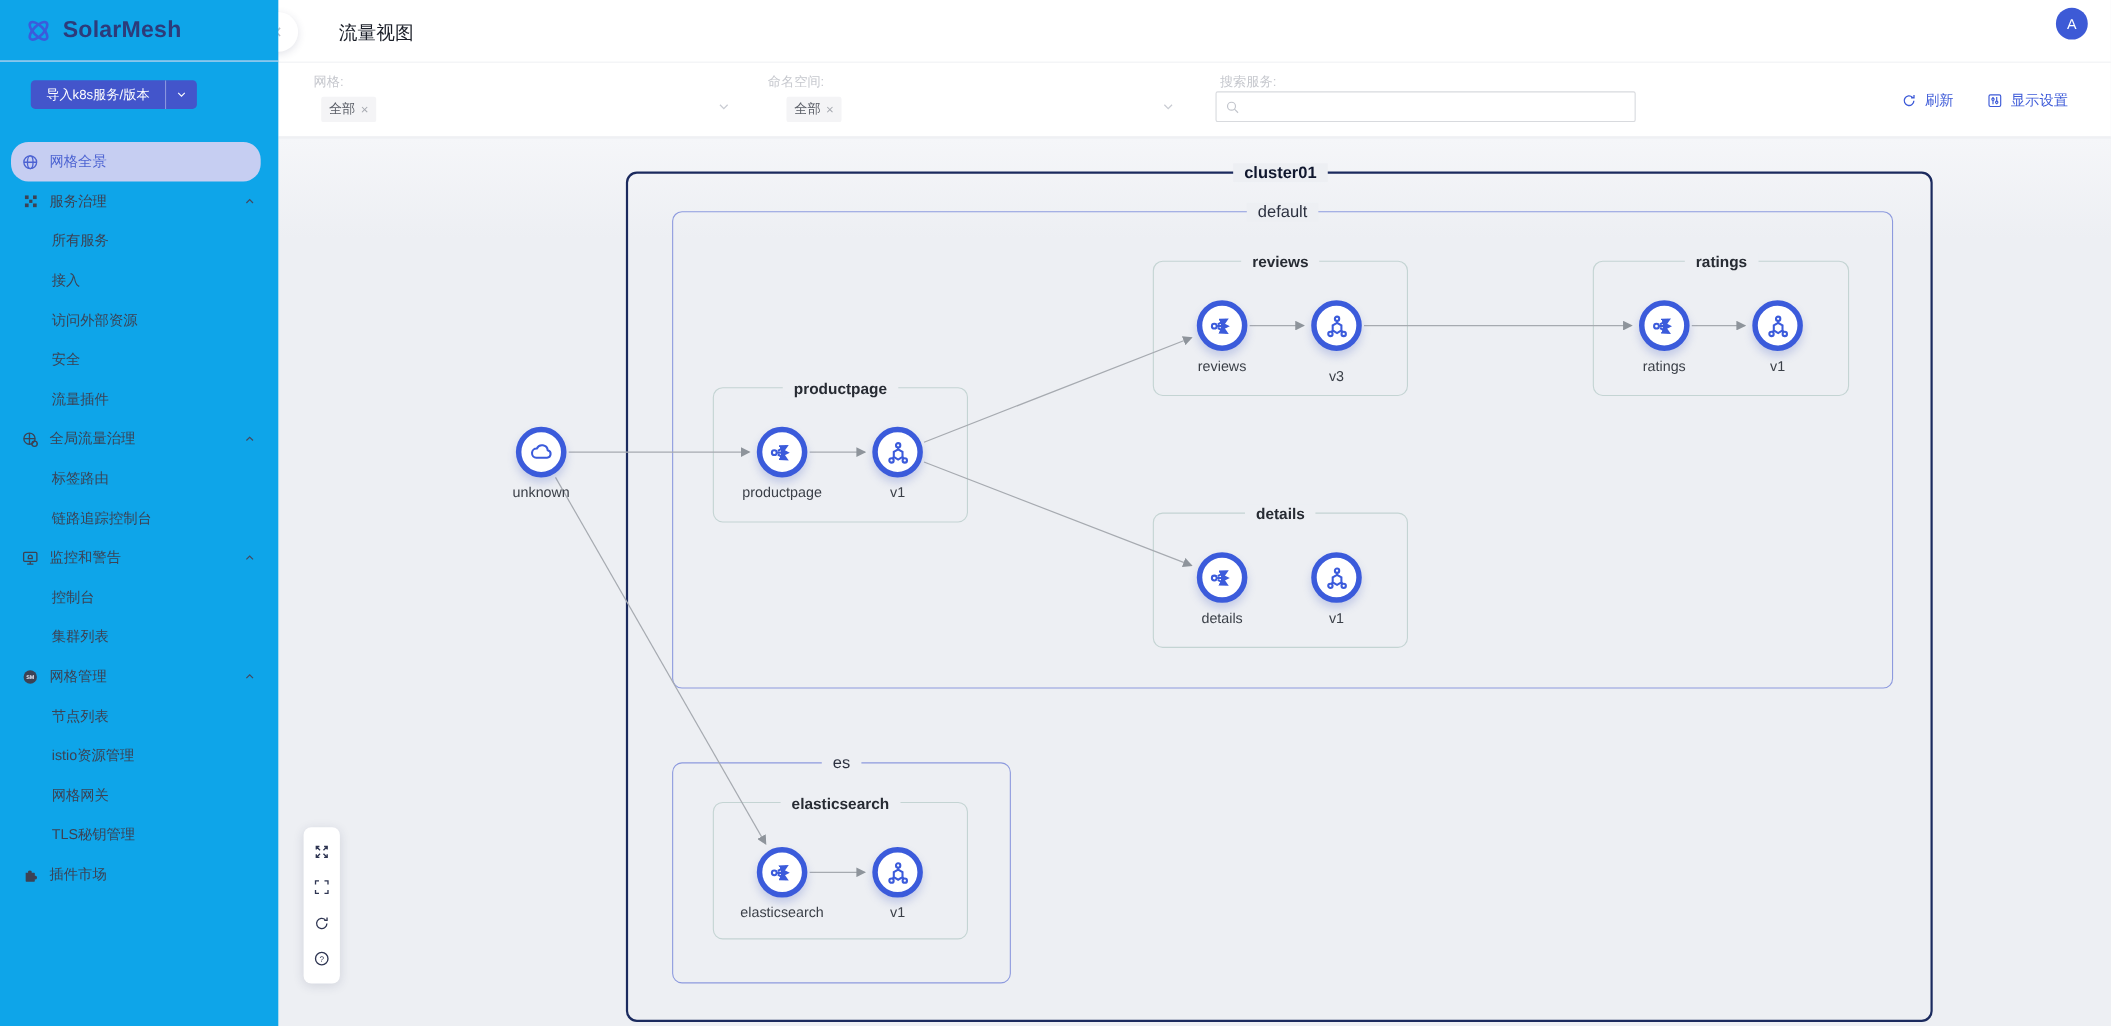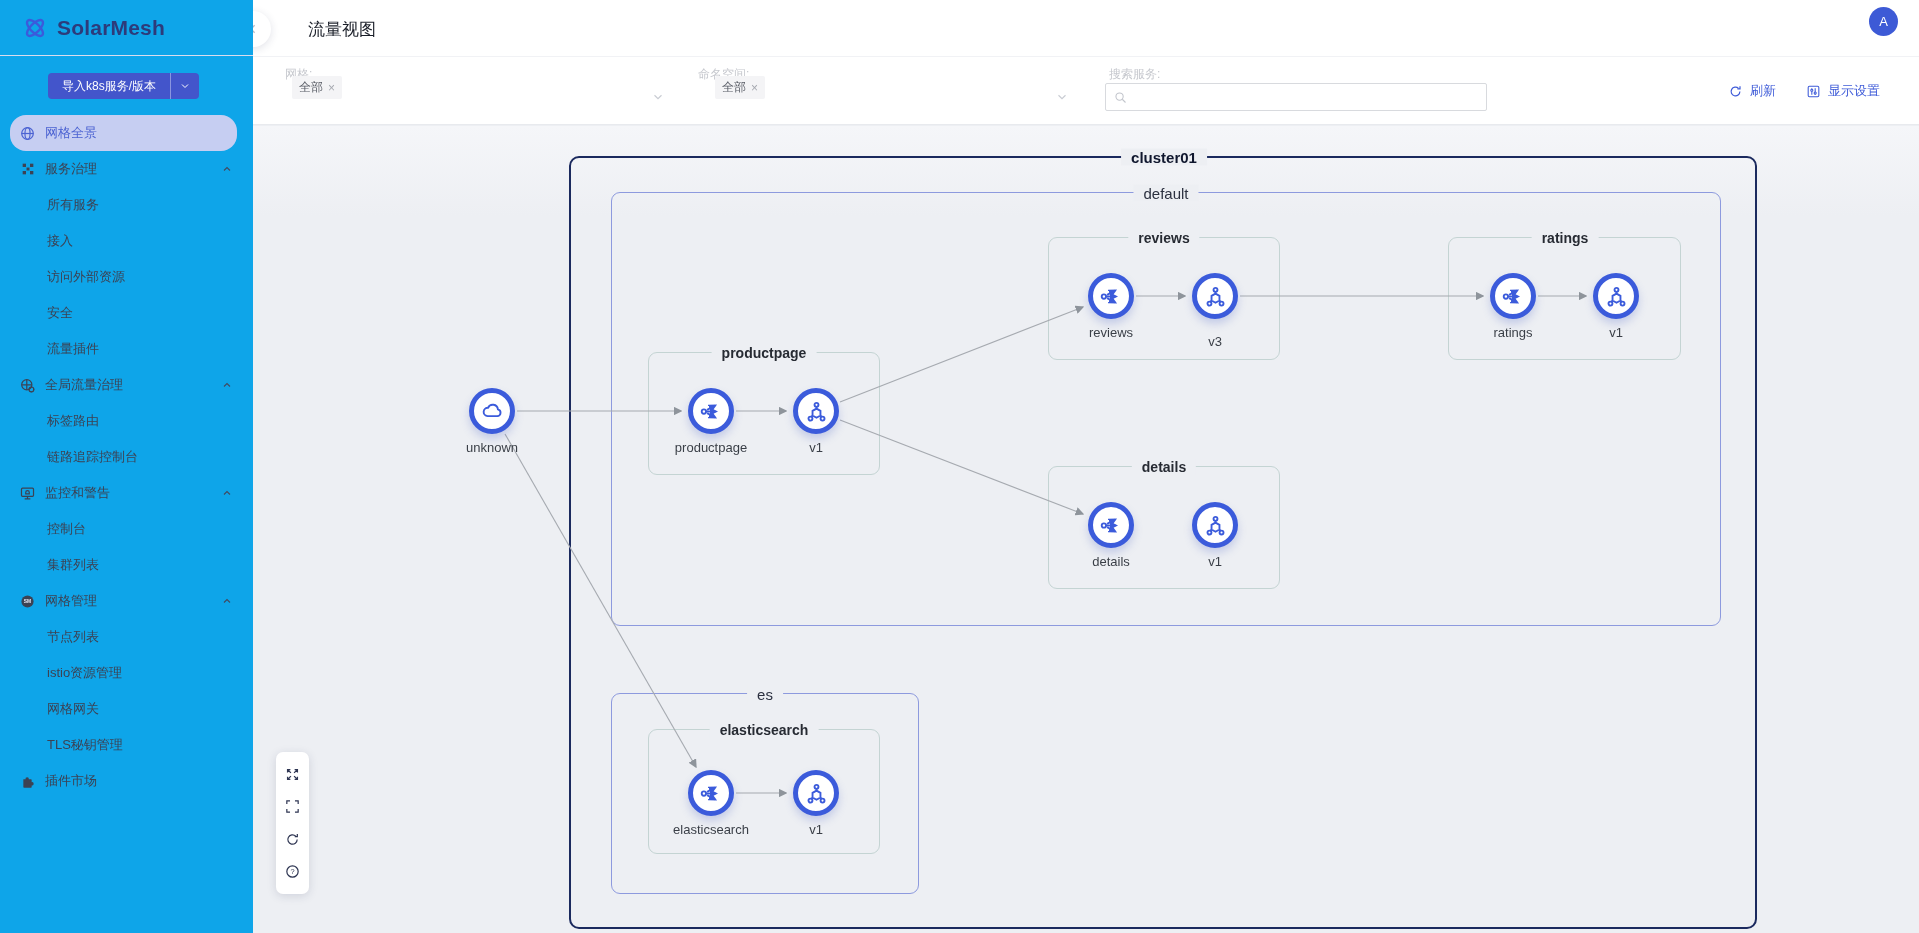--- a/index.html
+++ b/index.html
@@ -7,26 +7,26 @@
     font-family:"Liberation Sans","DejaVu Sans",sans-serif; background:#edeff3; }
   .stage { position:relative; width:1919px; height:933px; }
 
   
   .sidebar { position:absolute; left:0; top:0; bottom:0; width:253px;
     background:#0ea5e9; z-index:5; }
   .logo-row { display:flex; align-items:center; gap:9px; height:56px; padding-left:22px;
     border-bottom:1px solid #d9dcee; }
   .logo-mark { width:26px; height:26px; color:#3b5bdb; }
   .logo-text { font-size:21px; font-weight:bold; color:#2d3b7a; letter-spacing:.2px; }
-  .import-btn { display:flex; align-items:stretch; margin:17px 0 0 48px; width:151px; height:26px;
+  .import-btn { display:flex; align-items:stretch; margin:17px 0 0 28px; width:151px; height:26px;
     background:#4355cb; border-radius:4px; color:#fff; cursor:pointer; overflow:hidden; }
   .import-main { flex:1; display:flex; align-items:center; justify-content:center;
     font-size:12px; border-right:1px solid rgba(255,255,255,.38); }
   .import-caret { width:28px; display:flex; align-items:center; justify-content:center; }
-  .nav { margin-top:16px; }
+  .nav { margin-top:30px; }
   .nav-item { position:relative; height:36px; display:flex; align-items:center;
     font-size:13px; color:#3c4254; cursor:pointer; }
   .nav-item.top { padding-left:19px; gap:9px; }
   .nav-item.sub { padding-left:47px; }
   .nav-icon { width:17px; height:17px; display:flex; align-items:center; justify-content:center; color:#3c4254; }
   .nav-caret { position:absolute; right:20px; width:12px; height:12px; color:#434960; }
   .nav-item.active { background:#c6cef2; border-radius:16px; margin:0 16px 0 10px; padding-left:9px; }
   .nav-item.active .nav-label, .nav-item.active .nav-icon { color:#4c63d2; }
 
   
@@ -37,21 +37,21 @@
     justify-content:center; color:#b9bcc6; cursor:pointer; z-index:6; }
   .page-title { position:absolute; left:55px; top:18px; font-size:17px; font-weight:normal; color:#1a1e28; }
   .avatar { position:absolute; right:21px; top:7px; width:29px; height:29px; border-radius:50%;
     background:#3d5ad6; color:#fff; font-size:13px; display:flex; align-items:center;
     justify-content:center; cursor:pointer; }
 
   
   .filter-bar { position:absolute; left:253px; right:0; top:57px; height:68px; background:#fff;
     border-bottom:1px solid #e8eaee; z-index:3; }
   .f-label { position:absolute; top:9px; font-size:12px; color:#c6c8ce; }
-  .tag { position:absolute; top:19px; display:inline-flex; align-items:center; gap:5px;
+  .tag { position:absolute; top:31px; display:inline-flex; align-items:center; gap:5px;
     background:#f4f4f6; border-radius:2px; padding:3px 7px; font-size:12px; color:#595d66; }
   .tag-x { color:#a6a9b0; font-size:12px; cursor:pointer; }
   .sel-chev { position:absolute; top:33px; width:14px; height:14px; color:#c9ccd3; cursor:pointer; }
   .search-box { position:absolute; left:852px; top:26px; width:382px; height:28px; background:#fff;
     border:1px solid #d8dade; border-radius:2px; display:flex; align-items:center; padding-left:7px; gap:5px; }
   .search-box svg { width:15px; height:15px; color:#c2c5cc; flex:none; }
   .search-box input { border:none; outline:none; flex:1; height:100%; font-size:13px; color:#333; background:transparent; }
   .bar-actions { position:absolute; right:39px; top:0; height:68px; display:flex; align-items:center; gap:30px; }
   .blue-action { display:flex; align-items:center; gap:7px; font-size:13px; color:#3e5bd8; cursor:pointer; }
   .blue-action svg { width:15px; height:15px; }

